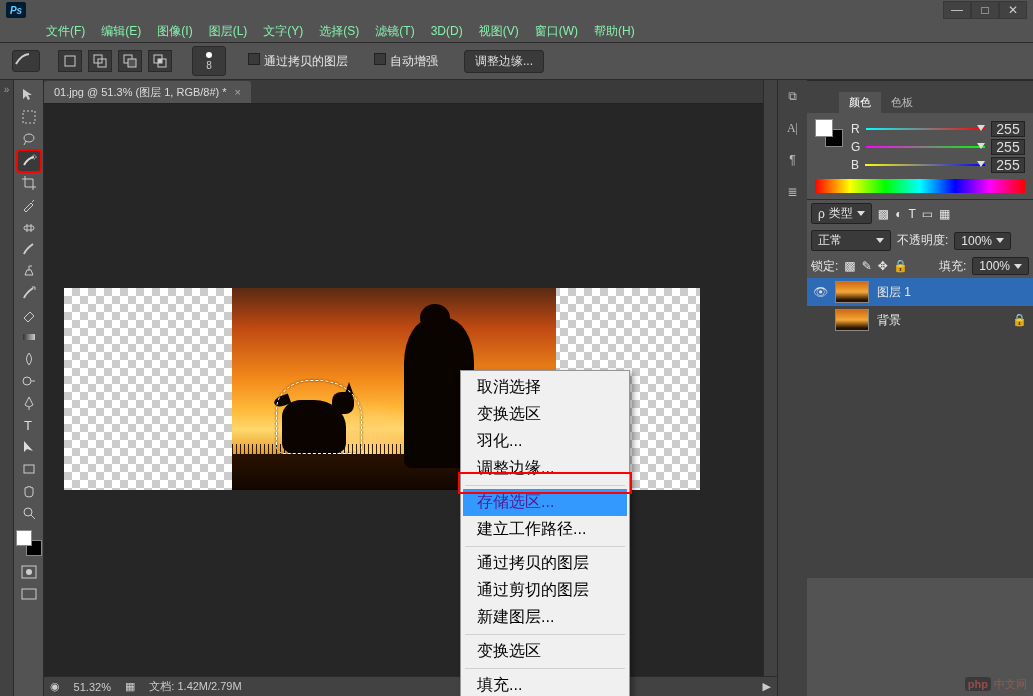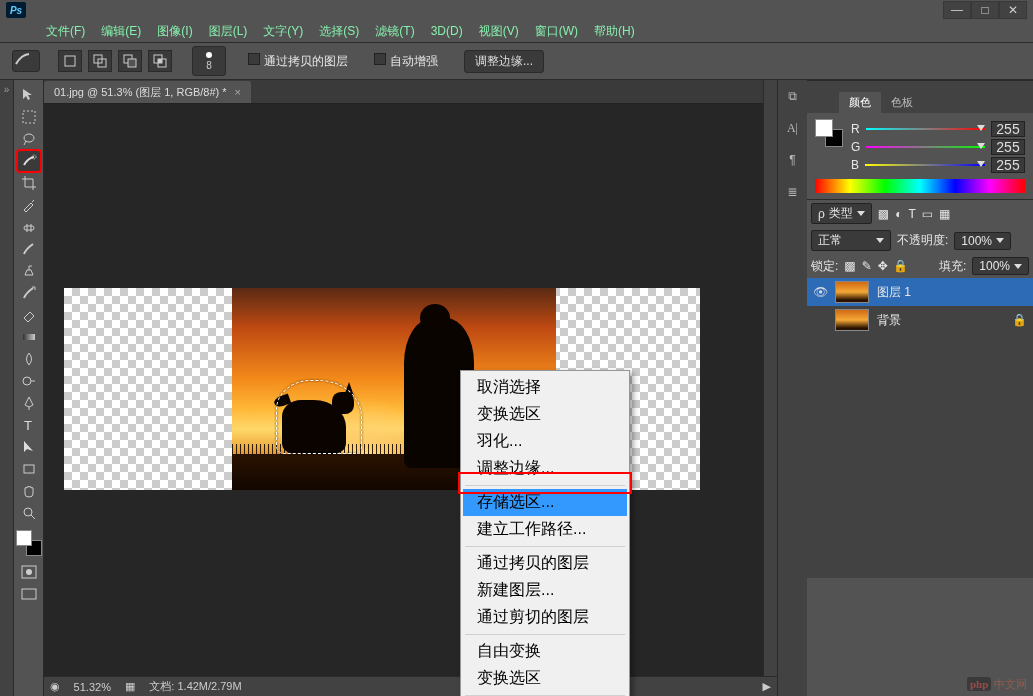--- a/index.html
+++ b/index.html
@@ -75,21 +75,21 @@
   .dog { position:absolute; left:50px; top:112px; width:64px; height:54px; background:#0a0300; border-radius:30% 50% 20% 20%; }
   .doghead { position:absolute; left:100px; top:104px; width:22px; height:22px; background:#0a0300; border-radius:40%;}
   .dogear { position:absolute; left:112px; top:94px; width:0;height:0; border-left:5px solid transparent;border-right:5px solid transparent;border-bottom:14px solid #0a0300;}
   .dogtail { position:absolute; left:42px; top:108px; width:16px;height:10px; background:#0a0300; border-radius:50% 0 0 50%; transform:rotate(-20deg);}
   .ants { position:absolute; border:1px dashed #fff; filter:drop-shadow(0 0 1px #000);}
   .a1 { left:44px; top:92px; width:86px; height:74px; border-radius:40% 50% 10% 10%; }
 
   
   .ctx { position:absolute; left:460px; top:370px; width:170px; background:#f0f0f0; border:1px solid #979797; box-shadow:3px 3px 6px rgba(0,0,0,.4); padding:3px 2px; z-index:10;}
   .ctx .mi { padding:3px 14px; color:#000; font-size:16px; }
-  .ctx .mi.hl { background:#3399ff; color:#000000; }
+  .ctx .mi.hl { background:#3399ff; color:#4c1d95; }
   .ctx hr { border:none; border-top:1px solid #d0d0d0; margin:3px 2px;}
   .hl-red { position:absolute; left:458px; top:472px; width:174px; height:22px; border:2px solid #f00; z-index:11; pointer-events:none;}
 
   
   .rstripcol { width:14px; background:#424242; border-left:1px solid #2a2a2a;}
   .riconcol { width:30px; background:#424242; border-left:1px solid #2a2a2a; display:flex; flex-direction:column; align-items:center; padding-top:6px; gap:12px;}
   .riconcol div { width:20px;height:20px; display:flex;align-items:center;justify-content:center;color:#bbb;}
   
   .panels { width:226px; background:#535353; display:flex; flex-direction:column; }
   .panel { border-top:1px solid #2a2a2a;}
@@ -119,21 +119,21 @@
   .thumb { width:34px; height:22px; border:1px solid #888; background:#000; overflow:hidden; position:relative;}
   .thumb .mini { position:absolute; inset:0;
      background:linear-gradient(180deg,#d06a14 0%,#f5a836 50%,#2a1200 90%);}
   .lock { margin-left:auto; color:#bbb;}
   
   
   .status { position:absolute; left:44px; bottom:0; right:256px; height:20px; background:#424242; border-top:1px solid #2a2a2a; display:flex; align-items:center; padding:0 6px; gap:14px; color:#ccc; font-size:11px; z-index:5;}
   
   .tri { display:inline-block; width:0;height:0;border-left:4px solid transparent;border-right:4px solid transparent;border-top:5px solid #ddd;}
 
-  .watermark { position:absolute; right:6px; bottom:4px; color:#c64; opacity:.5; font-size:11px; z-index:30;font-family:Liberation Serif, serif;}
+  .watermark { position:absolute; right:6px; bottom:4px; color:#c64; opacity:.5; font-size:11px; z-index:30;}
 </style>
 </head>
 <body>
 
 <div class="titlebar">
   <div class="logo">Ps</div>
   <div class="winctrl">
     <div>—</div>
     <div>□</div>
     <div>✕</div>
@@ -467,24 +467,23 @@
 <div class="ctx">
   <div class="mi">取消选择</div>
   <div class="mi">变换选区</div>
   <div class="mi">羽化...</div>
   <div class="mi">调整边缘...</div>
   <hr>
   <div class="mi hl">存储选区...</div>
   <div class="mi">建立工作路径...</div>
   <hr>
   <div class="mi">通过拷贝的图层</div>
+  <div class="mi">通过剪切的图层</div>
   <div class="mi">新建图层...</div>
-  <div class="mi">通过剪切的图层</div>
   <hr>
-  <div class="mi">自由变换</div>
   <div class="mi">变换选区</div>
   <hr>
   <div class="mi">填充...</div>
   <div class="mi">描边...</div>
 </div>
 <div class="hl-red"></div>
 
 <div class="status">
   <span>◉</span>
   <span>51.32%</span>

